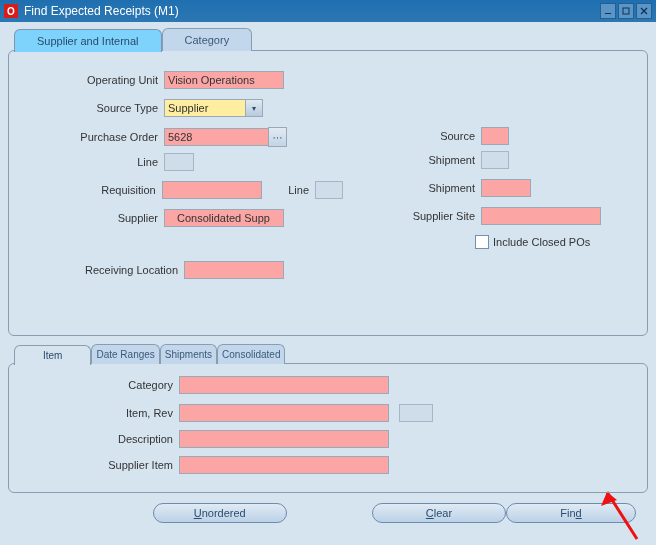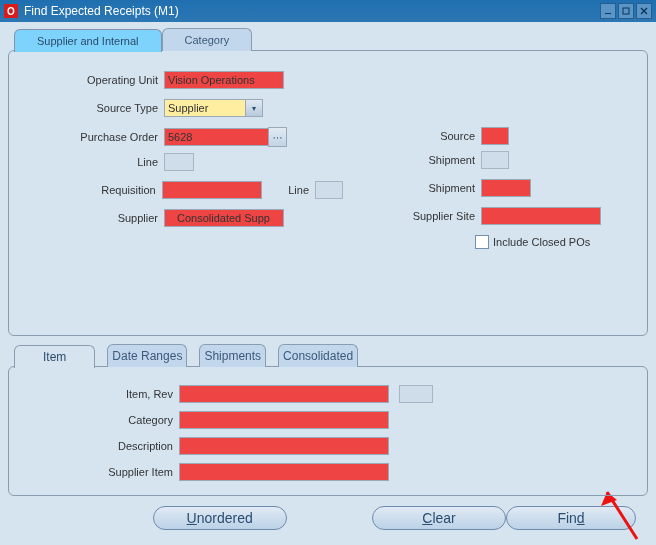--- a/index.html
+++ b/index.html
@@ -85,21 +85,21 @@
     color: #333;
     padding-right: 6px;
     font-size: 11px;
   }
   .lbl.w140 { width: 135px; }
   .lbl.w80  { width: 80px; }
   .lbl.w45  { width: 40px; }
   input.txt, .txt-ro, .combo {
     height: 18px;
     border: 1px solid #9aa9b8;
-    background: #ef4444;
+    background: #fca5a5;
     font-family: inherit;
     font-size: 11px;
     padding: 1px 3px;
     box-sizing: border-box;
     color: #333;
   }
   .txt.disabled, .txt-ro.disabled {
     background: #cfdce9;
     border-color: #a7b6c5;
   }
@@ -162,22 +162,22 @@
     z-index: 2;
   }
   .lower-tab {
     padding: 4px 4px;
     background: #c3d7ec;
     border: 1px solid #8a9db0;
     border-bottom: none;
     border-radius: 6px 6px 0 0;
     color: #3b5a7a;
     cursor: pointer;
-    margin-right: 12px;
-    font-size: 12px;
+    margin-right: 0px;
+    font-size: 10px;
   }
   .lower-tab.active {
     background: #d6e4f0;
     color: #2c4a6b;
     position: relative;
     top: 1px;
     padding-left: 28px;
     padding-right: 28px;
   }
   
@@ -188,21 +188,21 @@
     margin-top: 10px;
     padding: 0 12px;
   }
   .btn {
     min-width: 100px;
     padding: 3px 16px;
     background: linear-gradient(to bottom, #e0eaf4, #bcd2e7);
     border: 1px solid #6e8bad;
     border-radius: 14px;
     color: #2a4d70;
-    font-size: 14px;
+    font-size: 11px;
     cursor: pointer;
     text-align: center;
   }
   .btn .mn { text-decoration: underline; }
   
   .arrow {
     position: absolute;
     left: 595px;
     top: 484px;
     width: 50px;
@@ -304,40 +304,44 @@
         </div>
         <div class="row" style="padding-left:132px;">
           <span class="checkbox-wrap">
             <span class="chk"></span>
             <span>Include Closed POs</span>
           </span>
         </div>
       </div>
     </div>
 
+    <div class="row" style="margin-top:2px;">
+      <span class="lbl" style="width:155px;">Receiving Location</span>
+      <input class="txt" style="width: 100px;" value="">
+    </div>
 
   </div>
 
   <div class="lower-tabrow" style="margin-top:8px;">
     <div class="lower-tab active">Item</div>
     <div class="lower-tab">Date Ranges</div>
     <div class="lower-tab">Shipments</div>
     <div class="lower-tab">Consolidated</div>
   </div>
 
   <div class="panel" style="height:100px;">
+    <div class="row" style="margin-top:-2px;">
+      <span class="lbl" style="width:150px;">Category</span>
+      <input class="txt" style="width: 210px;" value="">
+    </div>
     <div class="row" style="margin-top:4px;">
       <span class="lbl" style="width:150px;">Item, Rev</span>
       <input class="txt" style="width: 210px;" value="">
       <span style="width:10px;"></span>
       <input class="txt disabled" style="width: 34px;" disabled="" value="">
-    </div>
-    <div class="row" style="margin-top:-2px;">
-      <span class="lbl" style="width:150px;">Category</span>
-      <input class="txt" style="width: 210px;" value="">
     </div>
     <div class="row" style="margin-top:-2px;">
       <span class="lbl" style="width:150px;">Description</span>
       <input class="txt" style="width: 210px;" value="">
     </div>
     <div class="row" style="margin-top:-2px;">
       <span class="lbl" style="width:150px;">Supplier Item</span>
       <input class="txt" style="width: 210px;" value="">
     </div>
   </div>

